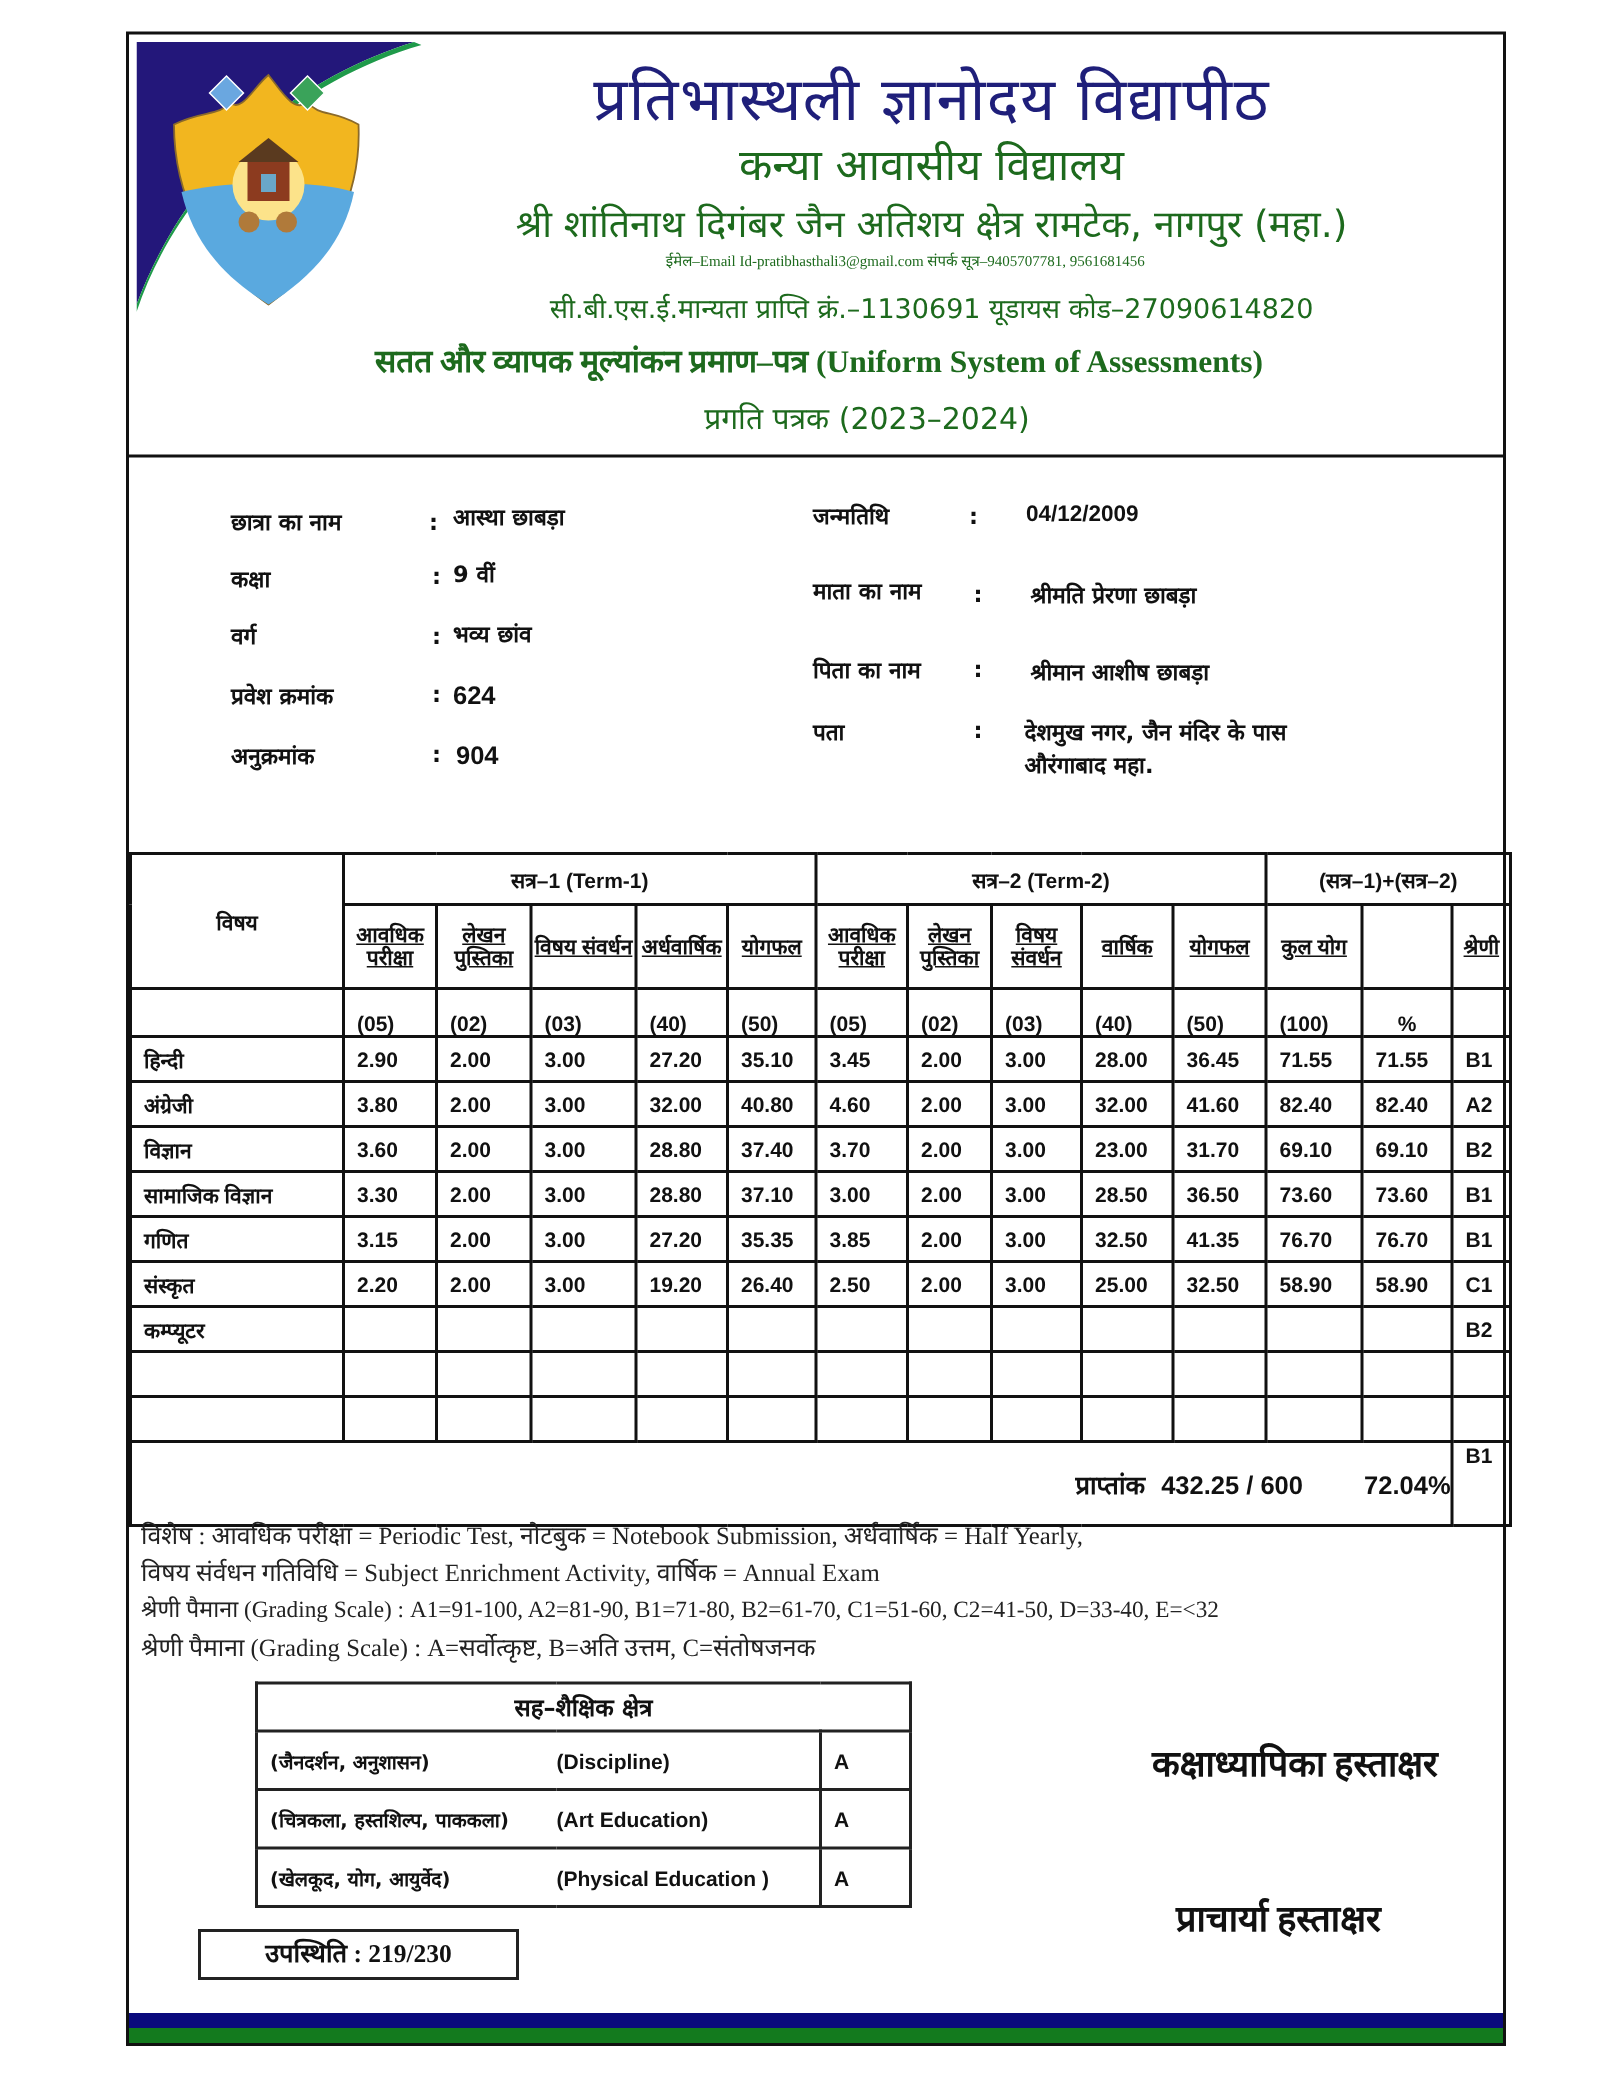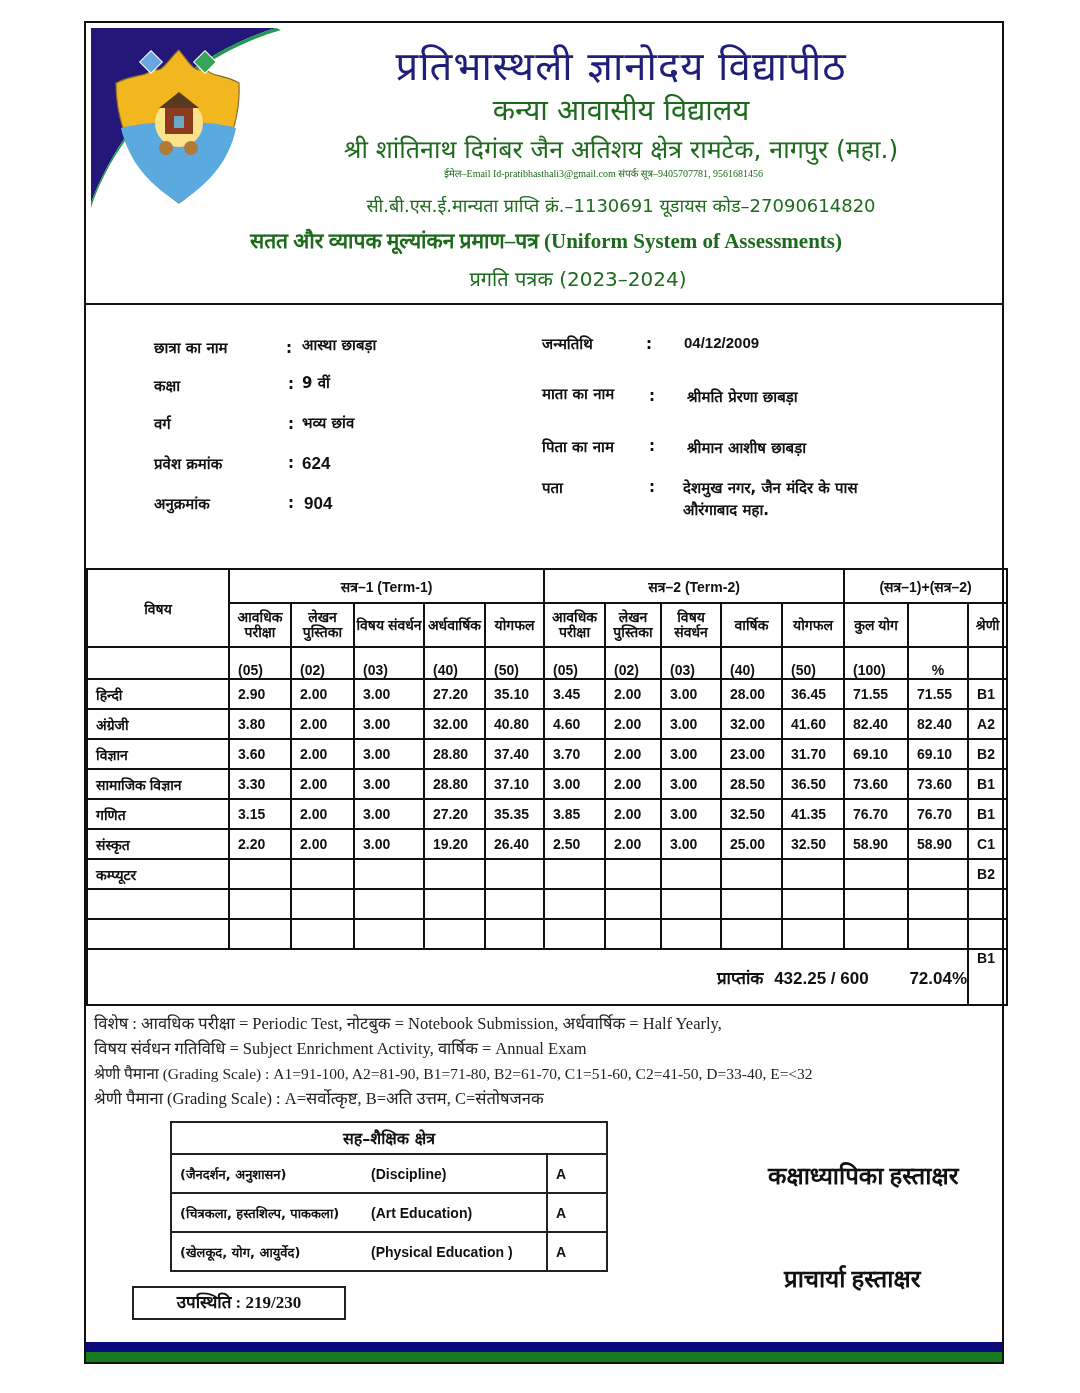--- a/index.html
+++ b/index.html
@@ -22,21 +22,21 @@
   .info-colon { position: absolute; }
   .info-val { position: absolute; }
 
   .section-title { position: absolute; left: 22px; top: 520px; font-family: "Liberation Serif", serif; font-weight: bold; font-size: 18px; }
 
   
   table.marks { position: absolute; left: 0px; top: 545px; width: 920px; border-collapse: collapse; table-layout: fixed; }
   table.marks td, table.marks th { border: 2px solid #111; padding: 0; font-family: "Liberation Sans", sans-serif; font-weight: bold; font-size: 14px; text-align: left; padding-left: 8px; box-sizing: border-box; }
   table.marks th { text-align: center; padding-left: 0; }
   .th-term { height: 34px; font-family: "DejaVu Sans", sans-serif; font-size: 15px; }
-  .th-sub { height: 44px; font-family: "DejaVu Sans", sans-serif; font-size: 11px; line-height: 15px; }
+  .th-sub { height: 56px; font-family: "DejaVu Sans", sans-serif; font-size: 11px; line-height: 15px; text-decoration: underline; }
   .th-subject { font-family: "DejaVu Sans", sans-serif; font-size: 16px; }
   .max-row td { height: 32px; font-weight: normal; font-size: 15px; vertical-align: bottom; padding-bottom: 2px; }
   .row td { height: 30px; }
   .subj { font-family: "DejaVu Sans", sans-serif; font-size: 14px; }
   .total-row td { height: 56px; }
   .total-cell { text-align: right !important; padding-right: 8px; font-size: 17px !important; }
   .grade-cell { vertical-align: top; padding-top: 6px; }
 
   
   .notes { position: absolute; left: 8px; top: 988px; font-family: "Liberation Serif", serif; font-size: 16.5px; line-height: 25px; color: #222; }

